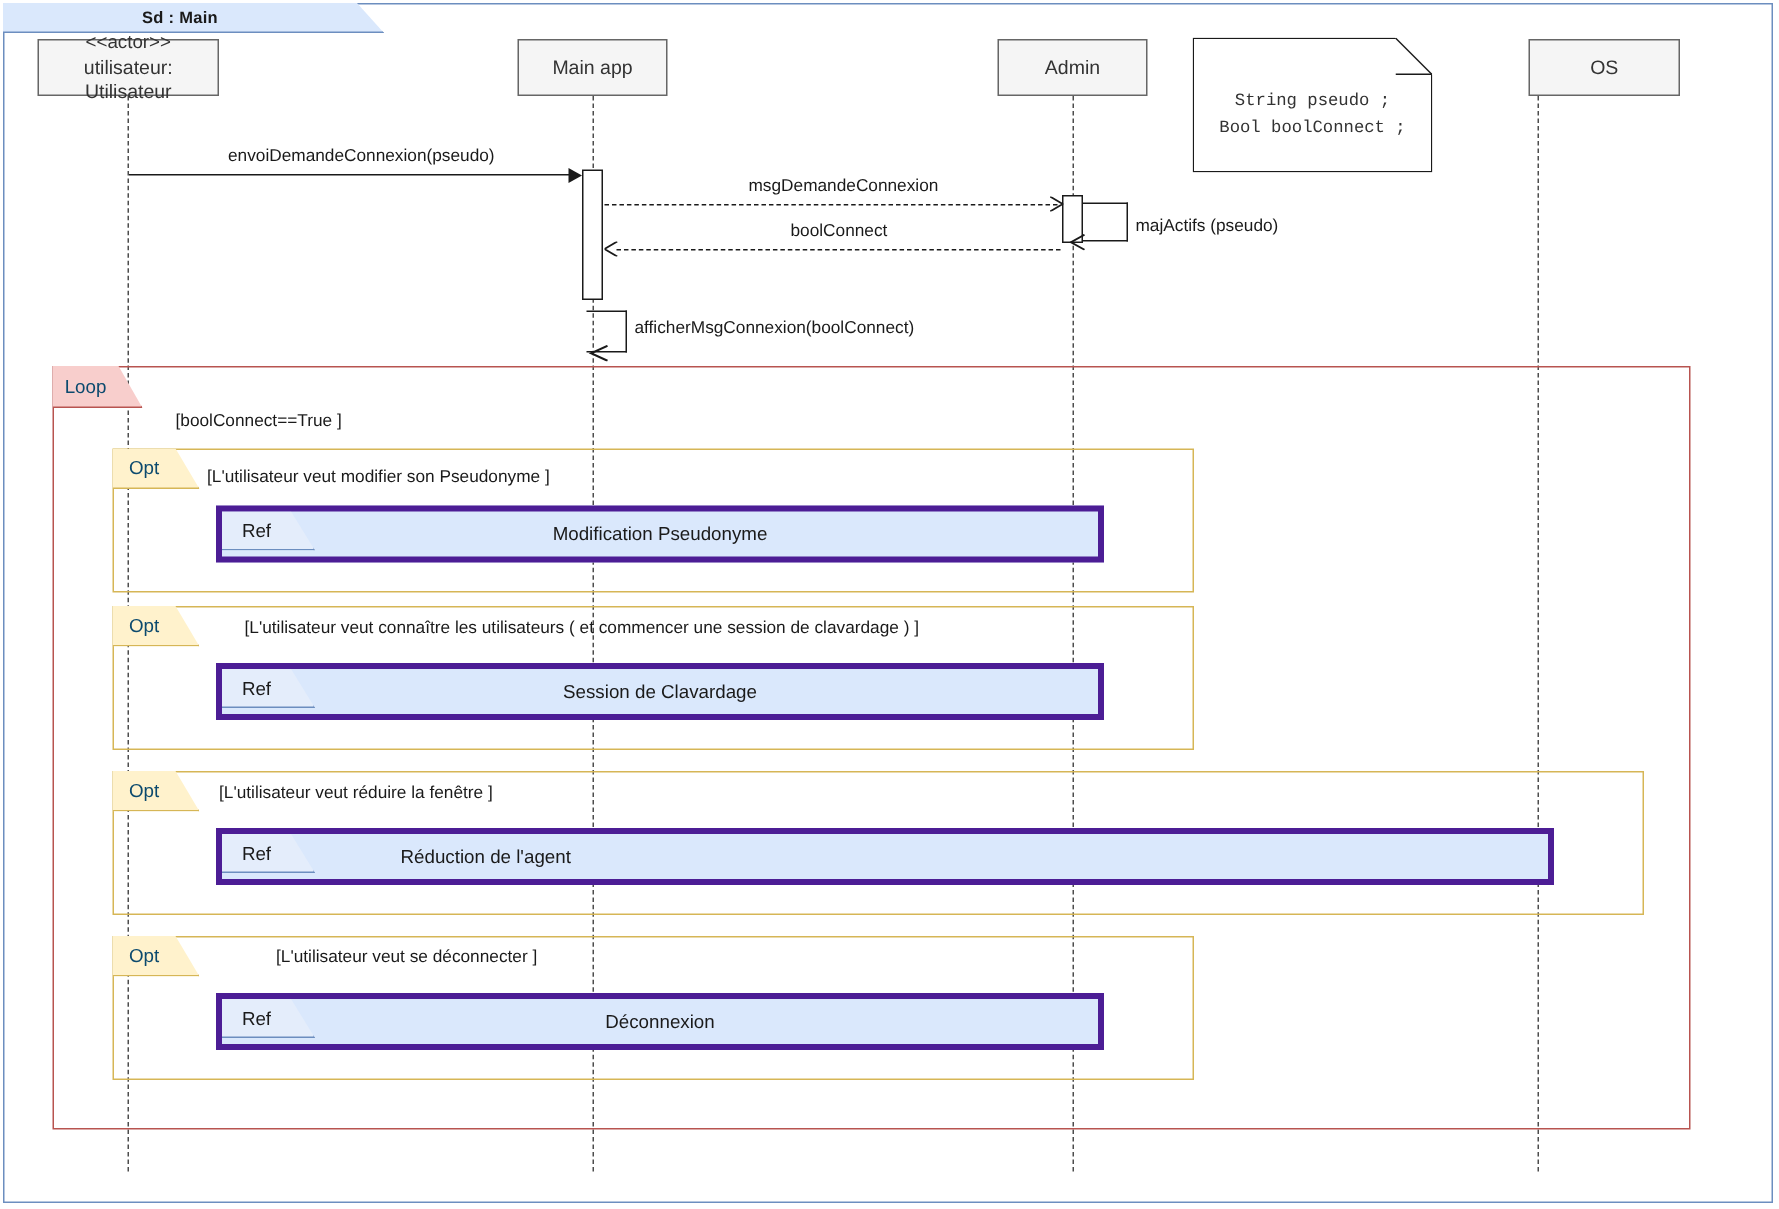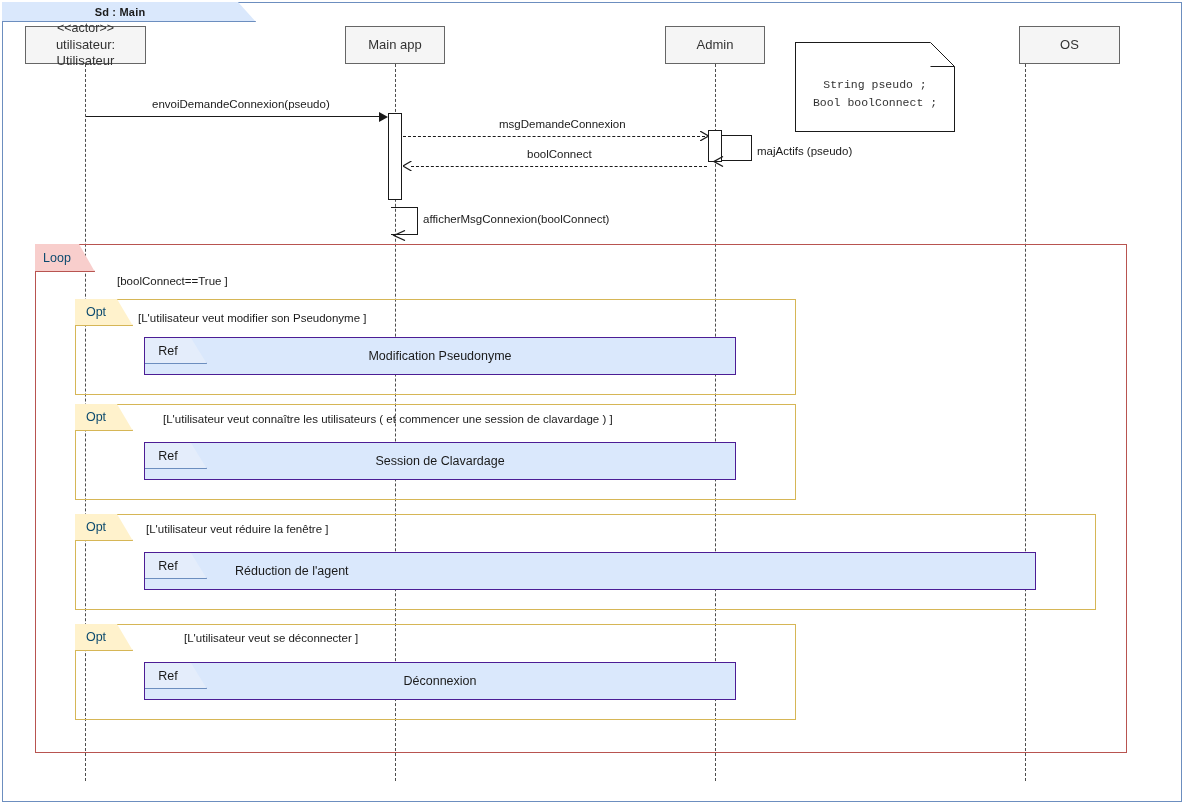--- a/index.html
+++ b/index.html
@@ -61,21 +61,21 @@
     justify-content: center;
     font-size: 13px;
     color: #333333;
     line-height: 1.25;
     text-align: center;
   }
   .participant-box .stereo { font-size: 12.5px; }
 
   
   #note-box {
-    left: 795px; top: 42px;
+    left: 795px; top: 25px;
     width: 160px; height: 90px;
   }
   #note-shape {
     position: absolute; inset: 0;
     background: #ffffff;
     border: 1px solid #1a1a1a;
     box-sizing: border-box;
     clip-path: polygon(0 0, calc(100% - 25px) 0, 100% 25px, 100% 100%, 0 100%);
   }
   #note-fold {
@@ -167,21 +167,21 @@
   }
   .guard {
     font-size: 11.5px;
     color: #1a1a1a;
     white-space: nowrap;
   }
 
   
   .ref-box {
     background: #dae8fc;
-    border: 1px solid #4c1d95;
+    border: 4px solid #4c1d95;
     box-sizing: border-box;
   }
   .ref-tab {
     position: absolute;
     left: 0; top: 0;
     width: 62px; height: 26px;
     background: #e4edfb;
     border-right: 1px solid #6c8ebf;
     border-bottom: 1px solid #6c8ebf;
     box-sizing: border-box;
@@ -308,21 +308,21 @@
 
   <div class="abs frag-opt" style="left:75px; top:514px; width:1021px; height:96px;"></div>
   <div class="abs frag-tab frag-tab-opt" style="left:75px; top:514px; width:58px; height:27px;">
     <span class="frag-tab-label" style="width:42px;">Opt</span>
   </div>
   <div class="abs guard" style="left:146px; top:523px;">[L'utilisateur veut réduire la fenêtre ]</div>
   <div class="abs ref-box" style="left:144px; top:552px; width:892px; height:38px;">
     <div class="ref-tab">
       <span class="ref-tab-label">Ref</span>
     </div>
-    <div class="ref-title" style="justify-content:flex-start; padding-left:90px; box-sizing:border-box;">Réduction de l'agent</div>
+    <div class="ref-title" style="justify-content:flex-start; padding-left:119px; box-sizing:border-box;">Réduction de l'agent</div>
   </div>
 
   <div class="abs frag-opt" style="left:75px; top:624px; width:721px; height:96px;"></div>
   <div class="abs frag-tab frag-tab-opt" style="left:75px; top:624px; width:58px; height:27px;">
     <span class="frag-tab-label" style="width:42px;">Opt</span>
   </div>
   <div class="abs guard" style="left:148px; top:632px;margin-left:36px;">[L'utilisateur veut se déconnecter ]</div>
   <div class="abs ref-box" style="left:144px; top:662px; width:592px; height:38px;">
     <div class="ref-tab">
       <span class="ref-tab-label">Ref</span>

